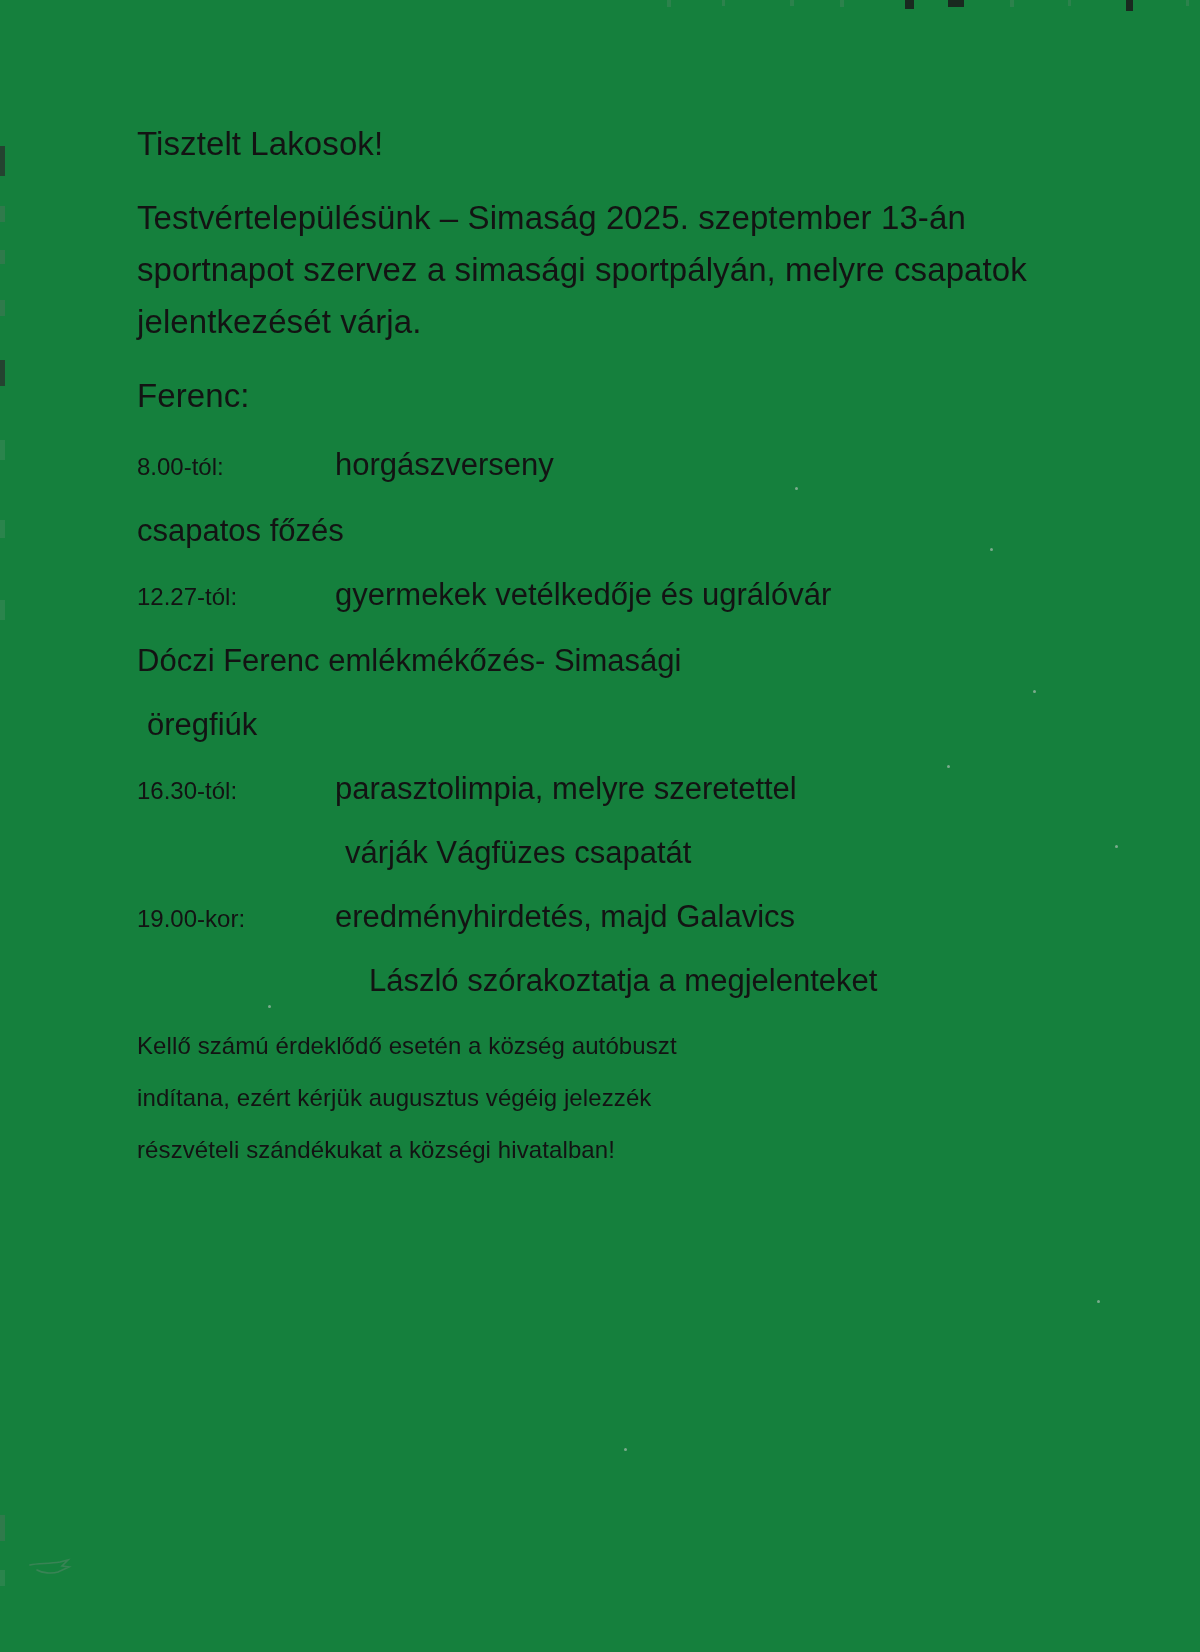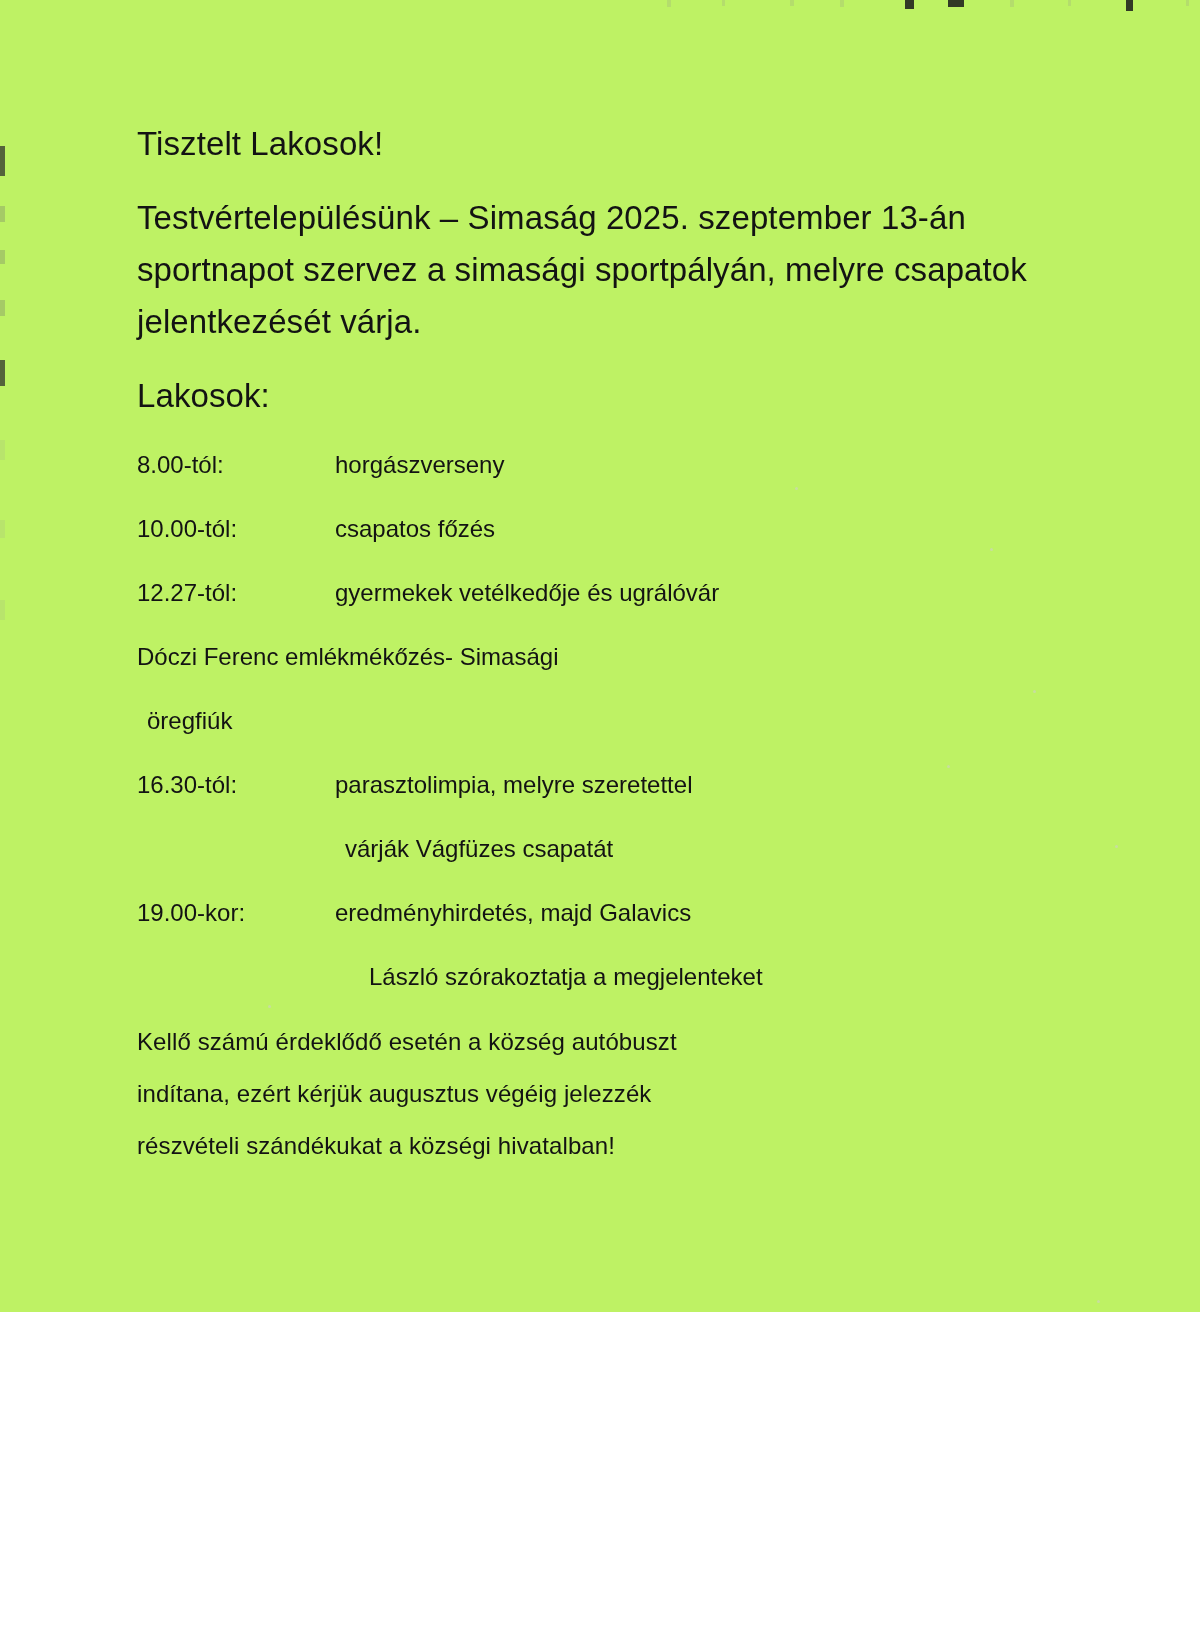--- a/index.html
+++ b/index.html
@@ -5,23 +5,23 @@
 <style>
   html, body {
     margin: 0;
     padding: 0;
     background: #ffffff;
   }
 
   .page {
     position: relative;
     width: 1200px;
-    height: 1312px;
+    height: 1652px;
     margin: 0 auto;
-    background: #bef264;
+    background: #15803d;
     overflow: hidden;
     font-family: "Liberation Sans", "DejaVu Sans", sans-serif;
     color: #131313;
     -webkit-font-smoothing: antialiased;
   }
 
   
   .scan-artifacts {
     position: absolute;
     inset: 0;
@@ -93,21 +93,21 @@
     margin-bottom: 14px;
   }
   .prog-time {
     flex: 0 0 198px;
     font-size: 24px;
     line-height: 50px;
     white-space: nowrap;
   }
   .prog-desc {
     flex: 1 1 auto;
-    font-size: 24px;
+    font-size: 31px;
     line-height: 50px;
   }
   .prog-desc .cont {
     display: block;
     padding-left: 10px;
     margin-top: 14px;
   }
   .prog-desc .cont.deep {
     padding-left: 34px;
     margin-top: 14px;
@@ -162,29 +162,28 @@
       <path d="M2 9 C10 7, 20 8, 32 6 L40 4 L34 10 L41 11 L30 16 C24 18, 14 17, 9 14" fill="none" stroke="#8c8c8c" stroke-width="1.6" stroke-linecap="round"></path>
     </svg>
   </div>
 
   <div class="content">
 
     <p class="para salutation">Tisztelt Lakosok!</p>
 
     <p class="para intro">Testvértelepülésünk – Simaság 2025. szeptember 13-án sportnapot szervez a simasági sportpályán, melyre csapatok jelentkezését várja.</p>
 
-    <p class="para program-label">Lakosok:</p>
+    <p class="para program-label">Ferenc:</p>
 
     <div class="program" id="program-list">
         <div class="program-row">
           <div class="prog-time">8.00-tól:</div>
           <div class="prog-desc"><span>horgászverseny</span></div>
         </div>
         <div class="program-row">
-          <div class="prog-time">10.00-tól:</div>
           <div class="prog-desc"><span>csapatos főzés</span></div>
         </div>
         <div class="program-row">
           <div class="prog-time">12.27-tól:</div>
           <div class="prog-desc"><span>gyermekek vetélkedője és ugrálóvár</span></div>
         </div>
         <div class="program-row">
           <div class="prog-desc"><span>Dóczi Ferenc emlékmékőzés- Simasági</span><span class="cont">öregfiúk</span></div>
         </div>
         <div class="program-row">

